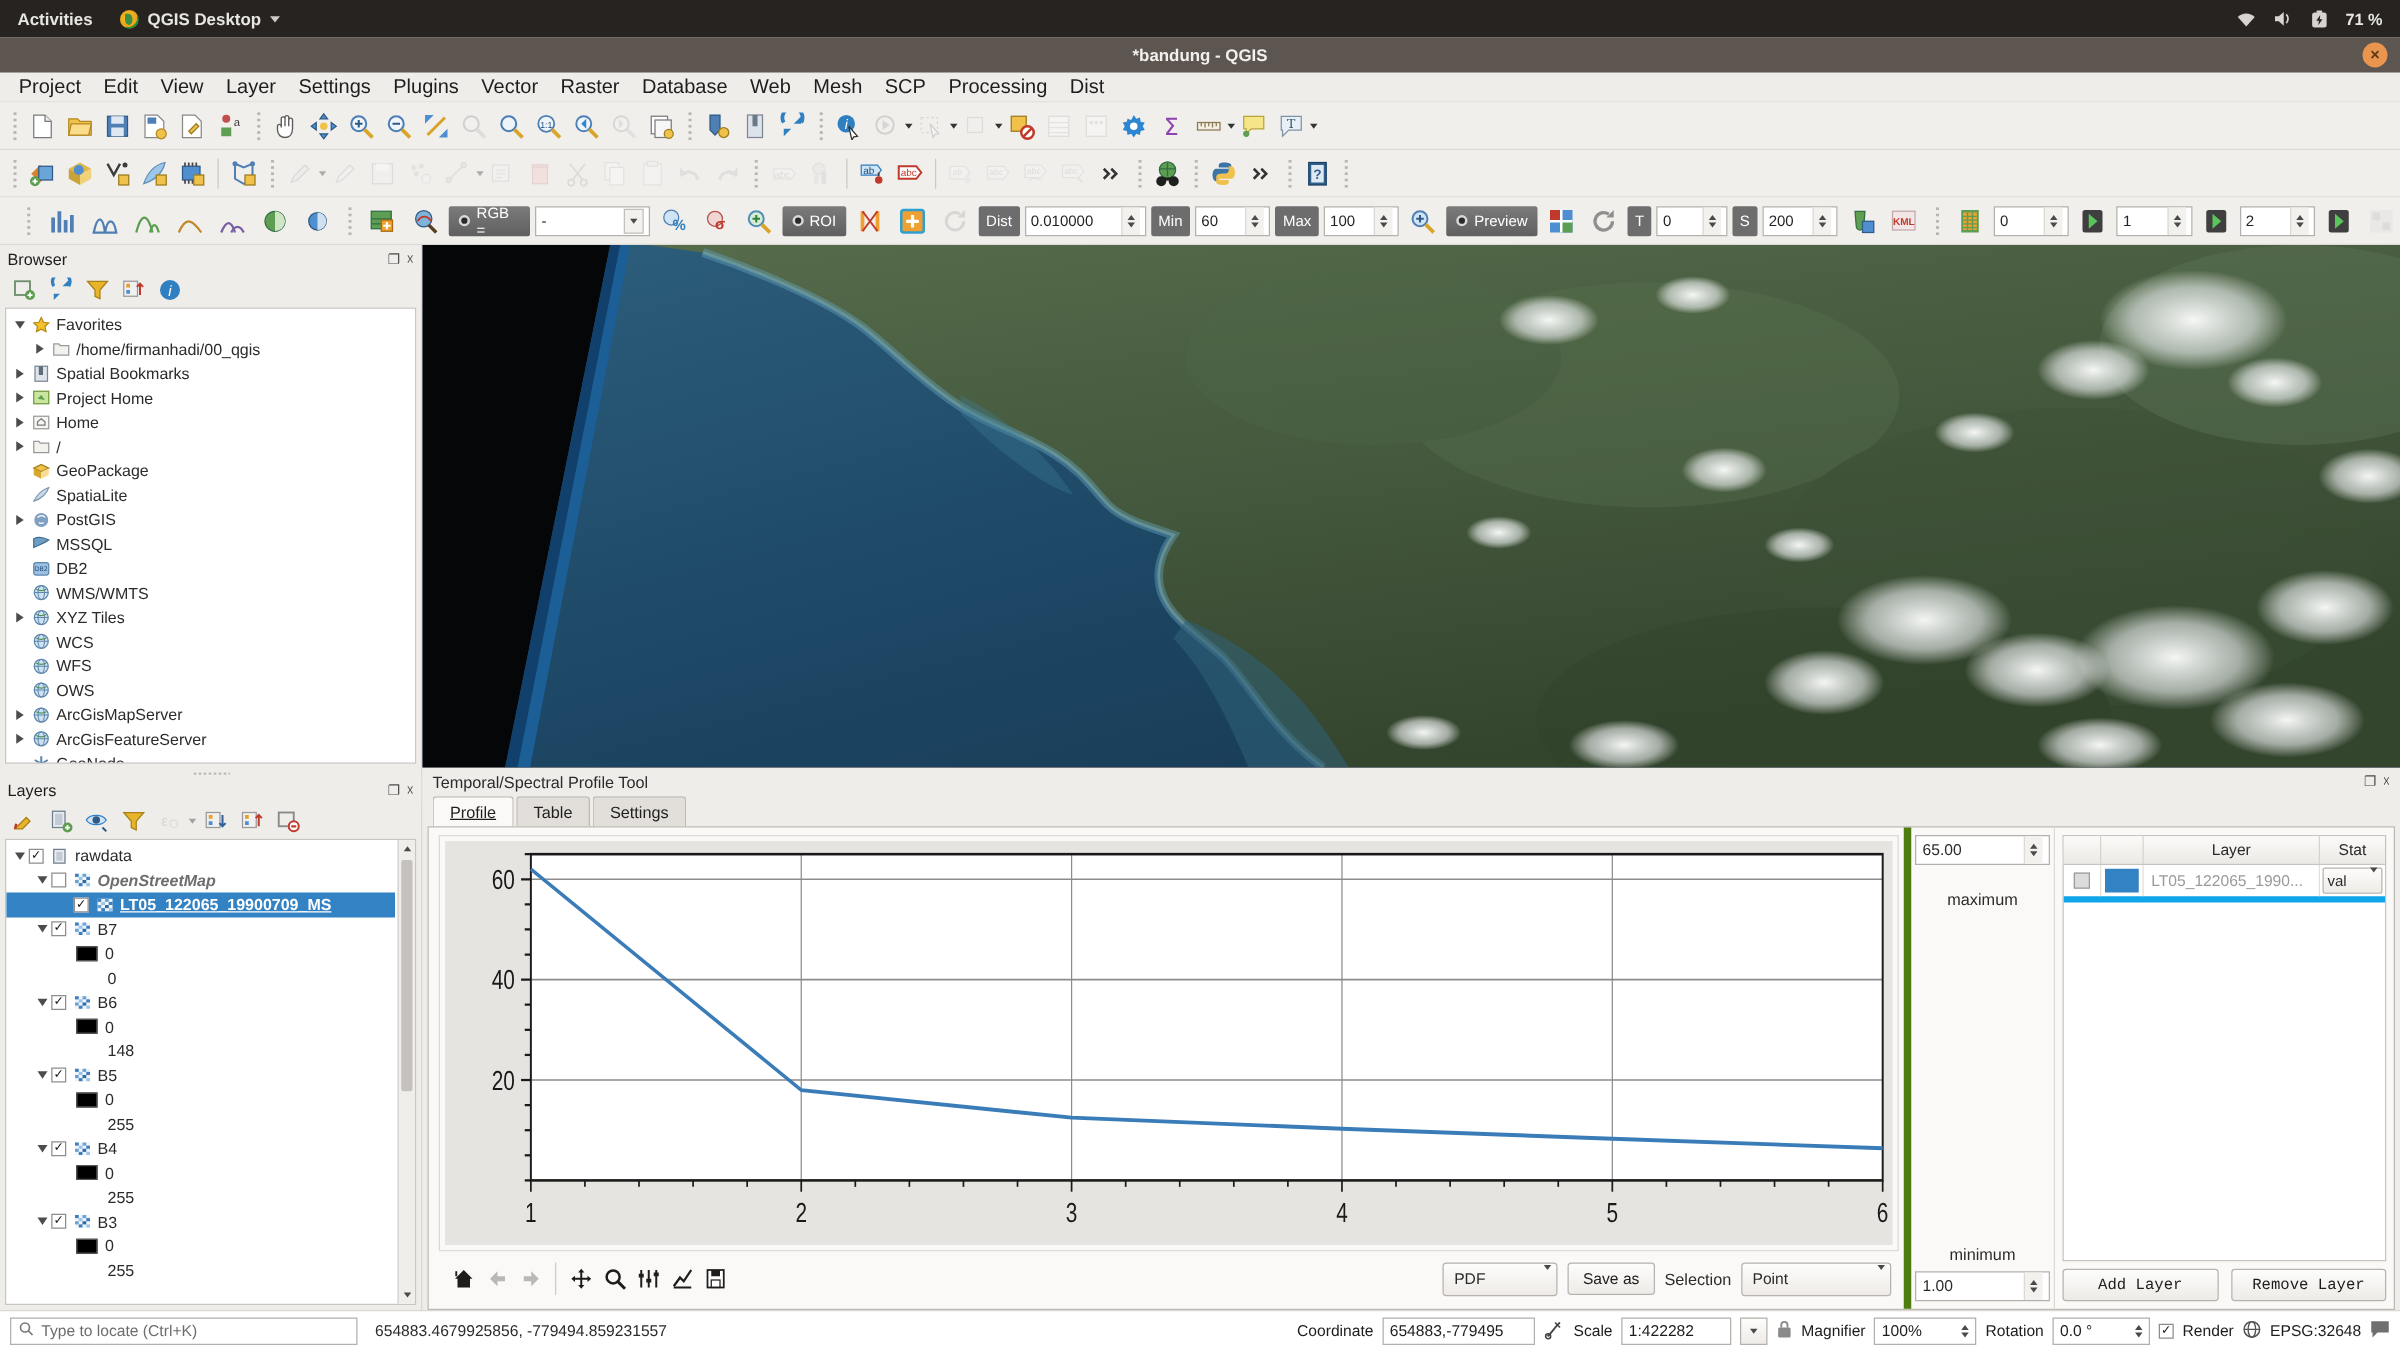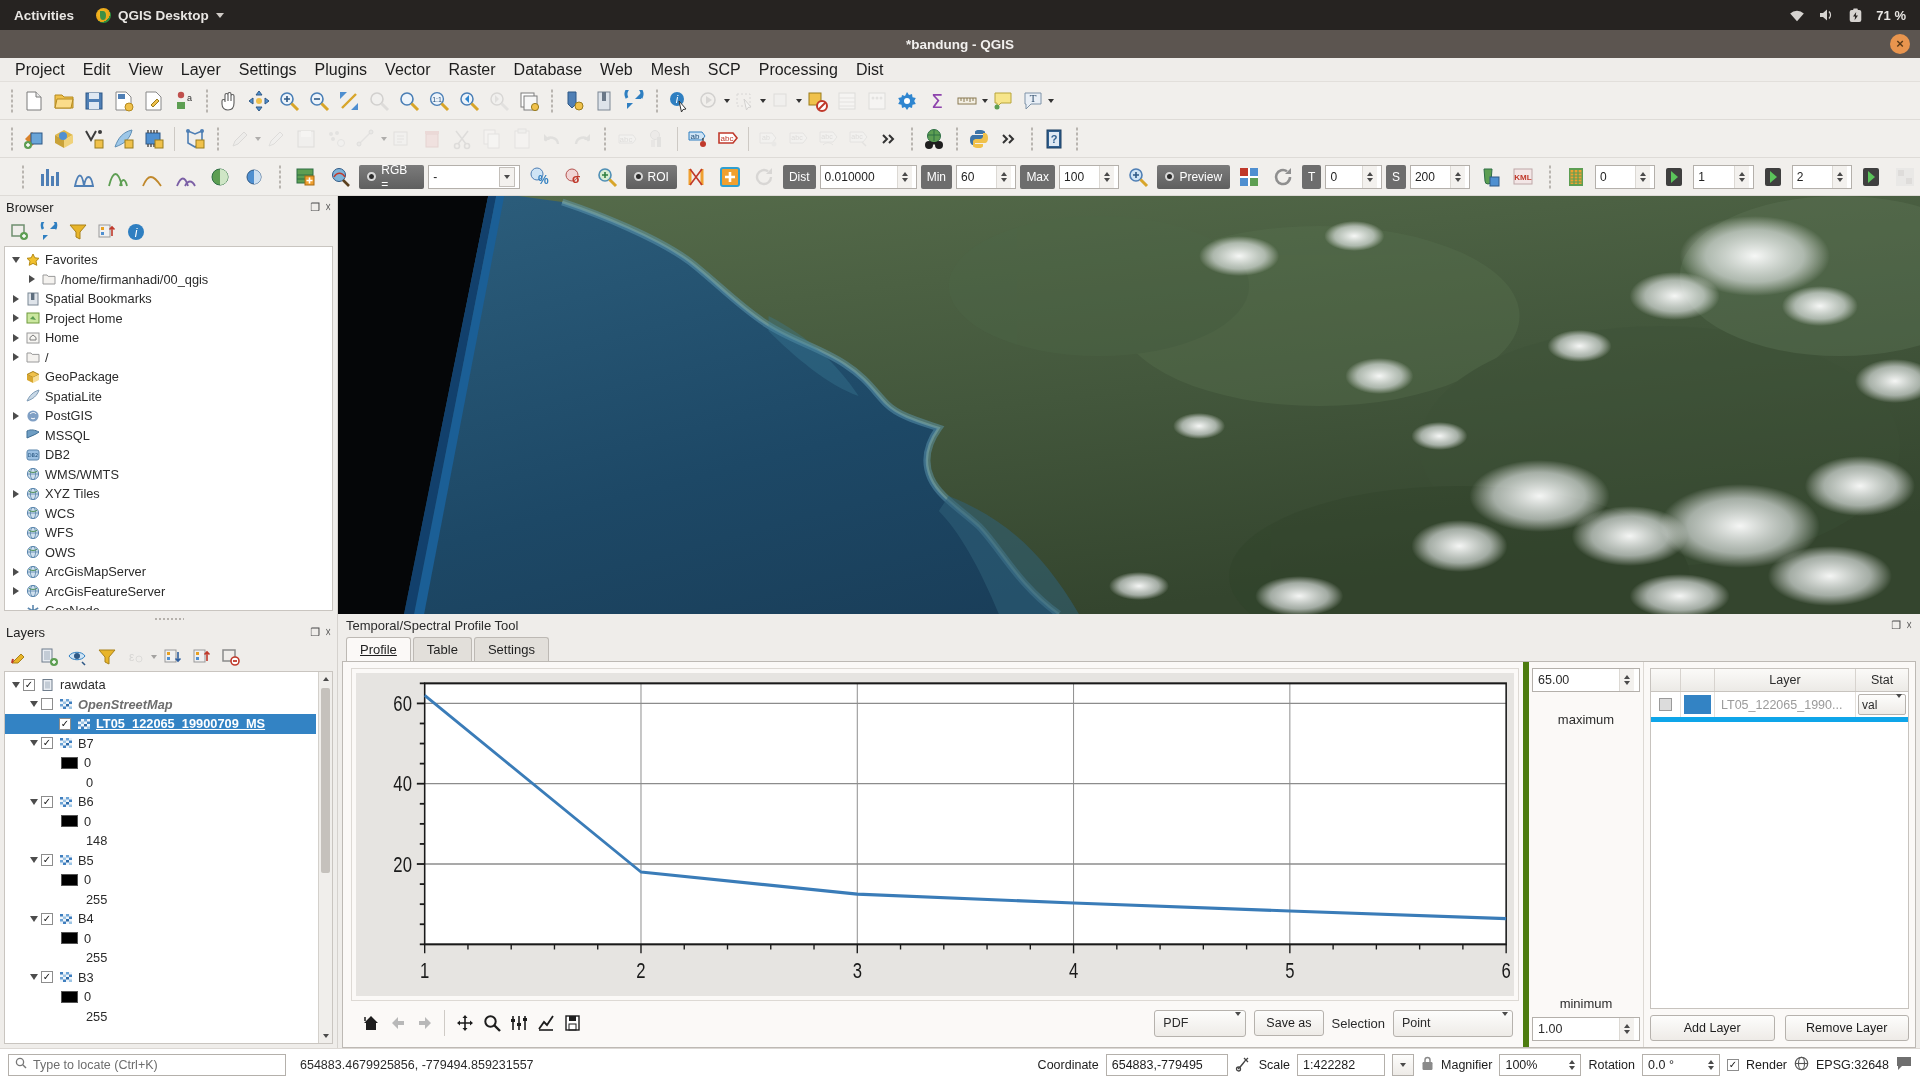--- a/index.html
+++ b/index.html
@@ -202,21 +202,21 @@
   .mm-spin {
     width:108px; height:24px; border:1px solid #b4b0ab; background:#fff; display:flex;
     align-items:center; padding:0 5px; font-size:12.5px;
   }
   .layertblcol { width:272px; border-left:1px solid #ddd9d4; padding:6px; display:flex; flex-direction:column; flex:none; }
   .ltable { flex:1; border:1px solid #c7c3be; background:#fff; display:flex; flex-direction:column; min-height:0; }
   .lthead { display:flex; height:23px; background:linear-gradient(#fbfaf8,#eceae6); border-bottom:1px solid #c7c3be; font-size:12.5px; }
   .lthead div { display:flex; align-items:center; justify-content:center; border-right:1px solid #d7d3ce; }
   .ltrow { display:flex; height:30px; border-bottom:5px solid #0ea5e9; font-size:12.5px; align-items:stretch; }
   .ltrow > div { display:flex; align-items:center; border-right:1px solid #e4e0db; }
-  .ltbtns { display:flex; gap:10px; margin-top:6px; }
+  .ltbtns { display:flex; gap:10px; margin-top:6px;font-family:Liberation Mono, monospace; }
   .ltbtns .btn { flex:1; text-align:center; }
 
   
   #statusbar {
     height:32px; background:#ffffff; border-top:1px solid #dcd8d4;
     display:flex; align-items:center; padding:0 8px; gap:8px; font-size:12.5px;
   }
   .locate {
     width:278px; height:22px; border:1px solid #b4b0ab; background:#fff; display:flex;
     align-items:center; gap:6px; padding:0 6px; color:#6d6d6d; font-size:12.5px;

